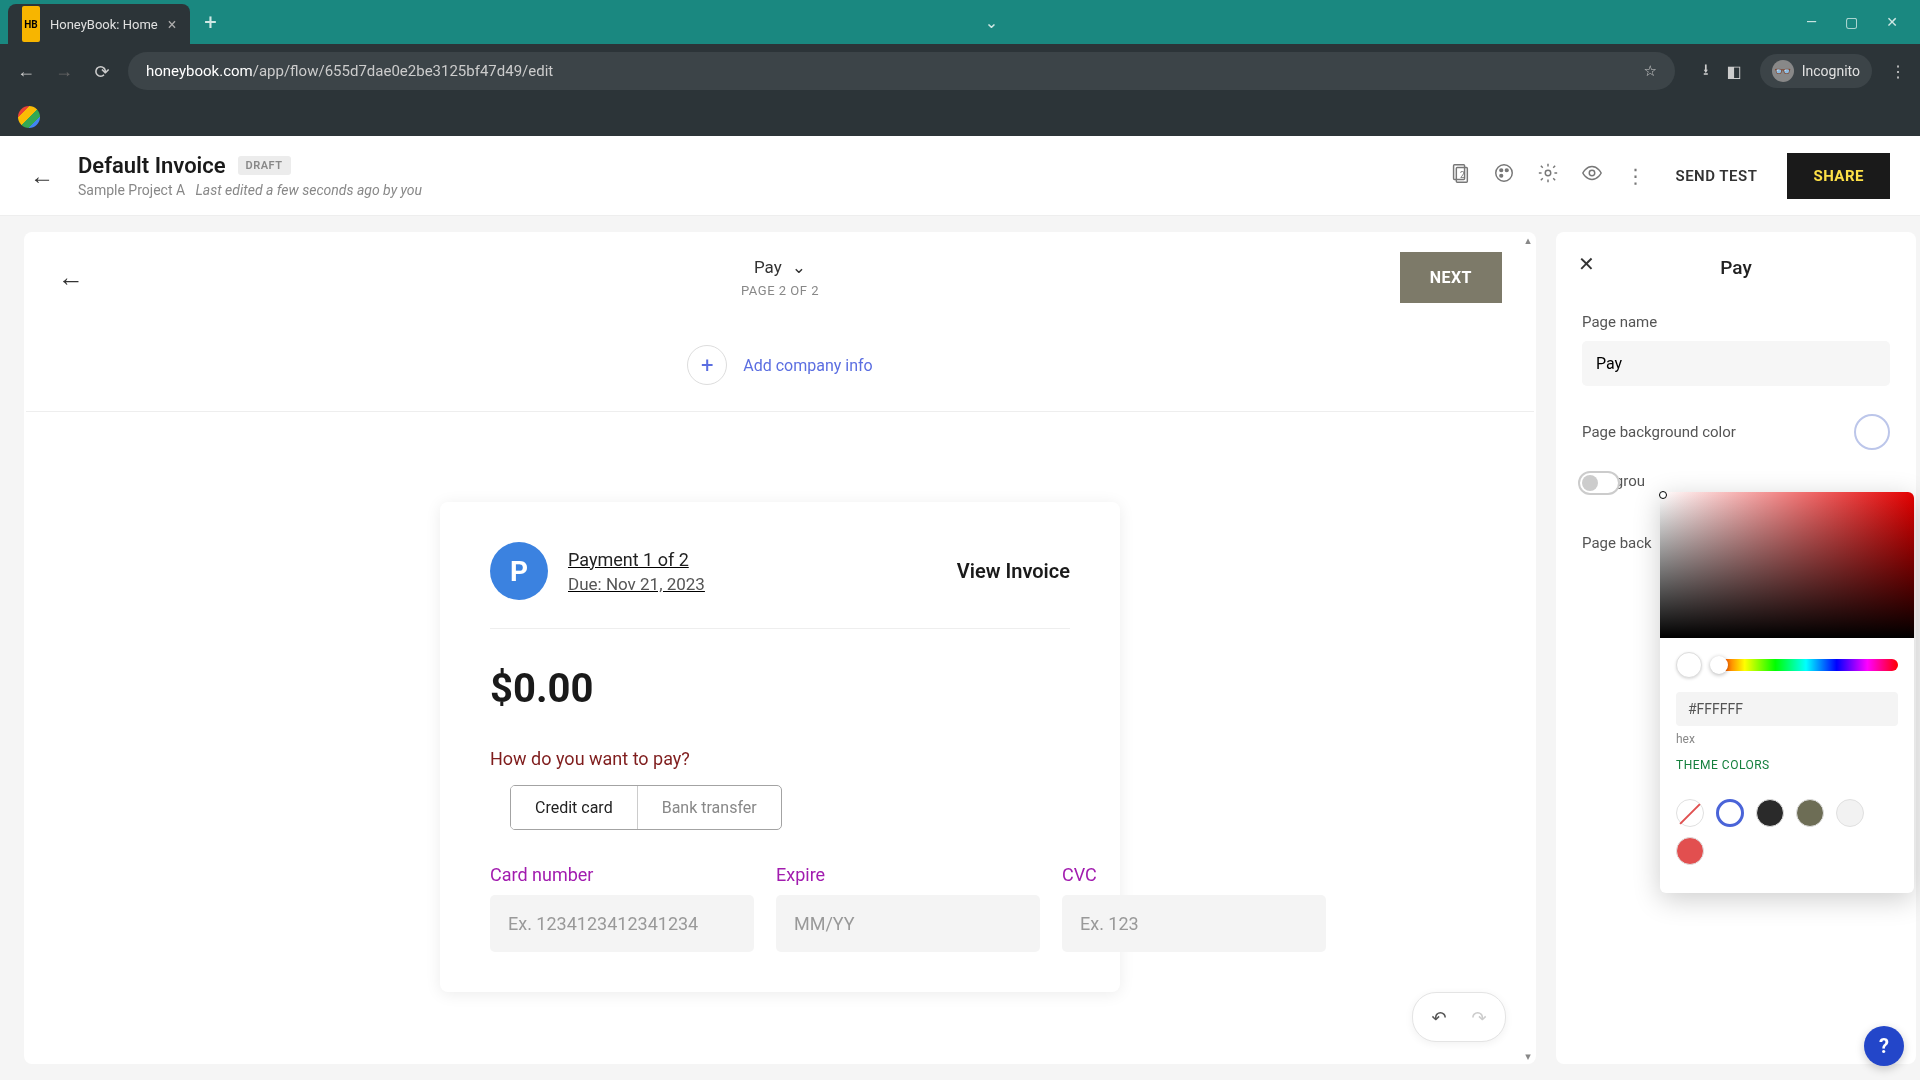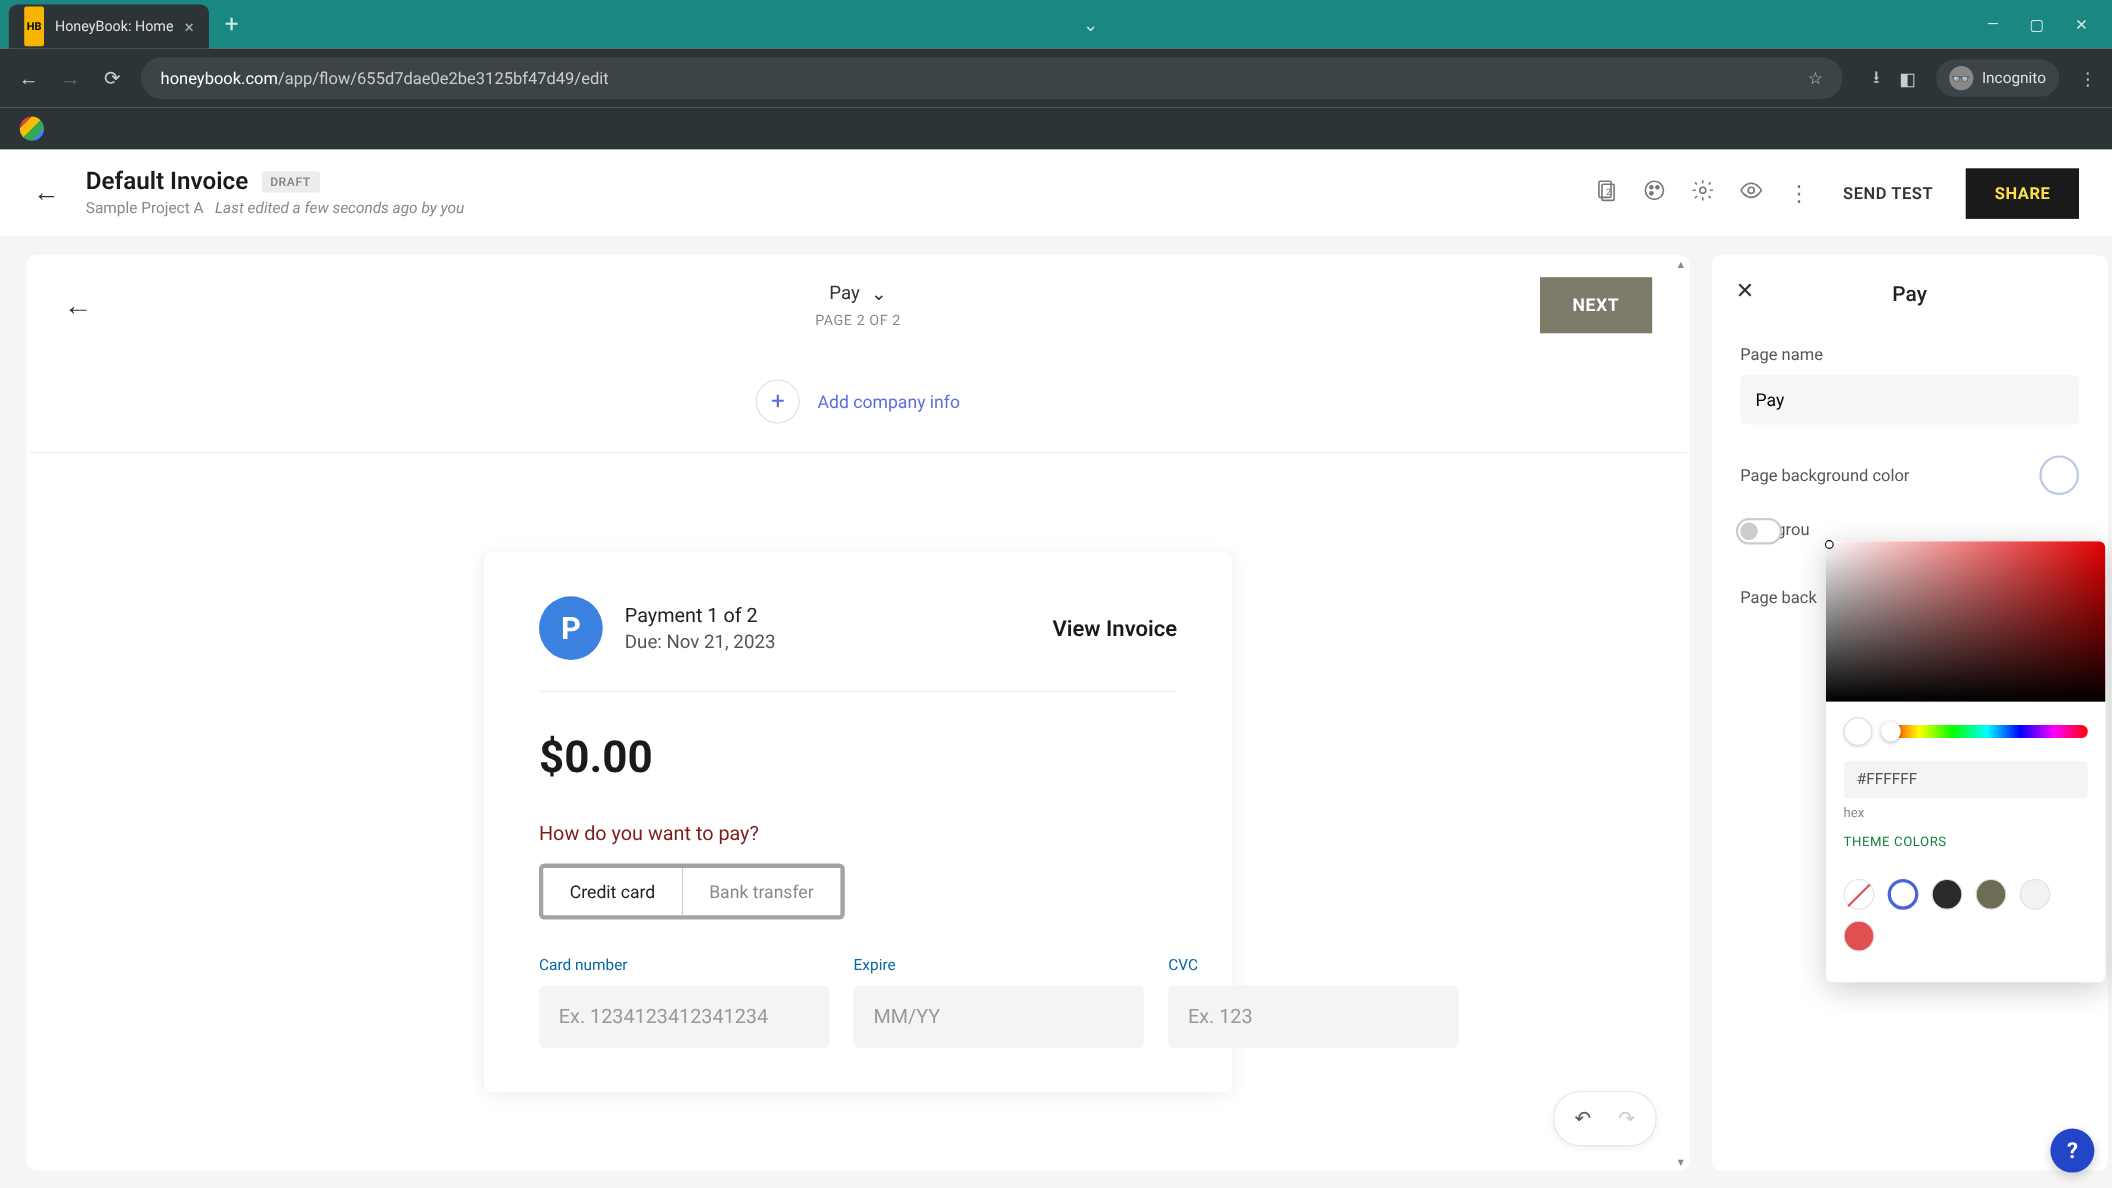--- a/index.html
+++ b/index.html
@@ -56,39 +56,39 @@
   .next-btn { margin-left: auto; background: #7d7a69; color: #fff; border: none; padding: 16px 30px; font-size: 16px; font-weight: 700; cursor: pointer; letter-spacing: 0.5px; }
 
   .add-company { display: flex; align-items: center; justify-content: center; gap: 16px; padding: 22px 0 26px; border-bottom: 1px solid #eee; margin: 0 2px; }
   .add-circle { width: 40px; height: 40px; border: 1px solid #ddd; border-radius: 50%; display: flex; align-items: center; justify-content: center; color: #5b6ee1; font-size: 22px; cursor: pointer; }
   .add-text { color: #5b6ee1; font-size: 16px; cursor: pointer; }
 
   .pay-card-wrap { display: flex; justify-content: center; padding-top: 90px; }
   .pay-card { background: #fff; width: 680px; border-radius: 8px; box-shadow: 0 2px 16px rgba(0,0,0,0.08); padding: 40px 50px; }
   .payment-row { display: flex; align-items: center; gap: 20px; padding-bottom: 28px; border-bottom: 1px solid #eee; }
   .p-badge { width: 58px; height: 58px; background: #3b82e0; border-radius: 50%; display: flex; align-items: center; justify-content: center; color: #fff; font-size: 28px; font-weight: 700; }
-  .payment-info { flex: 1; }
+  .payment-info { flex: 1; text-decoration: underline; }
   .payment-title { font-size: 18px; color: #222; }
   .payment-due { font-size: 17px; color: #555; margin-top: 4px; }
   .view-invoice { font-size: 20px; font-weight: 600; color: #1a1a1a; cursor: pointer; }
 
   .amount-section { padding-top: 30px; }
   .amount-label { font-size: 18px; font-weight: 600; color: #222; }
   .amount-value { font-size: 40px; font-weight: 700; color: #1a1a1a; margin-top: 6px; }
 
   .pay-method { margin-top: 36px; }
   .pay-question { font-size: 18px; color: #7f1d1d; margin-bottom: 16px; }
-  .method-toggle { display: flex; border: 4px solid #a3a3a3; border-radius: 5px; overflow: hidden; width: fit-content; }
+  .method-toggle { display: flex; border: 1px solid #a3a3a3; border-radius: 5px; overflow: hidden; width: fit-content; margin-left: 20px; }
   .method-opt { padding: 12px 24px; font-size: 16px; color: #888; cursor: pointer; border-right: 1px solid #ccc; }
   .method-opt:last-child { border-right: none; }
   .method-opt.active { color: #222; background: #fff; }
 
   .card-fields { display: flex; gap: 22px; margin-top: 34px; }
   .field { display: flex; flex-direction: column; gap: 10px; }
-  .field label { font-size: 14px; color: #0369a1; }
+  .field label { font-size: 18px; color: #a21caf; }
   .field input { background: #f4f4f4; border: none; padding: 18px 18px; font-size: 18px; border-radius: 5px; color: #333; }
   .field input::placeholder { color: #999; }
   .field.card-num { flex: 1.6; }
   .field.expire { flex: 1; }
   .field.cvc { flex: 0.9; }
 
   .undo-redo { position: absolute; bottom: 22px; right: 30px; background: #fff; border: 1px solid #e4e4e4; border-radius: 24px; display: flex; padding: 8px 10px; gap: 8px; box-shadow: 0 2px 8px rgba(0,0,0,0.06); }
   .undo-redo span { width: 32px; height: 32px; display: flex; align-items: center; justify-content: center; color: #555; cursor: pointer; font-size: 18px; }
   .undo-redo span.disabled { color: #ccc; }
 

